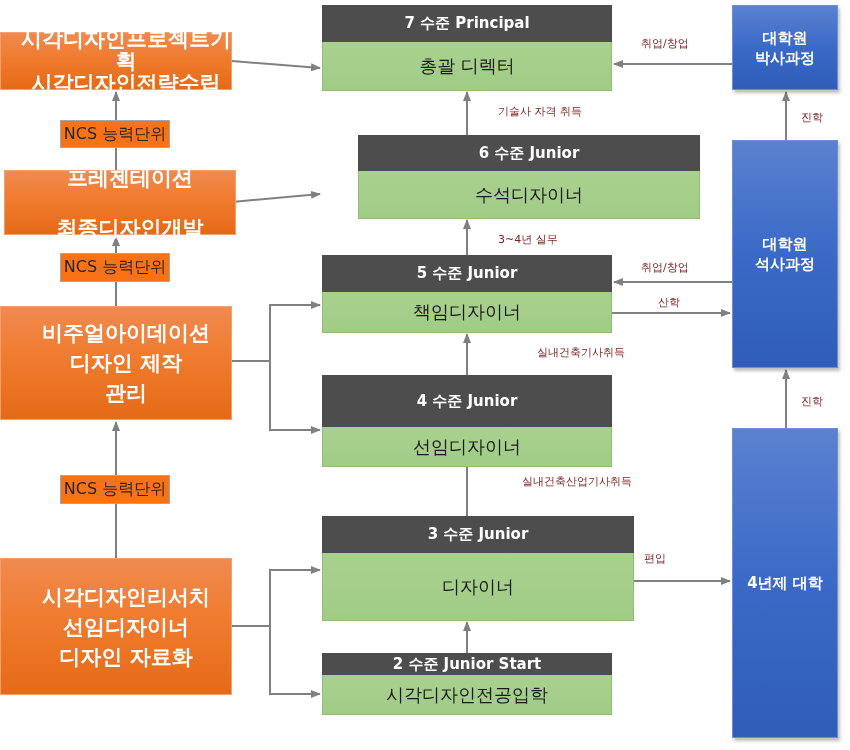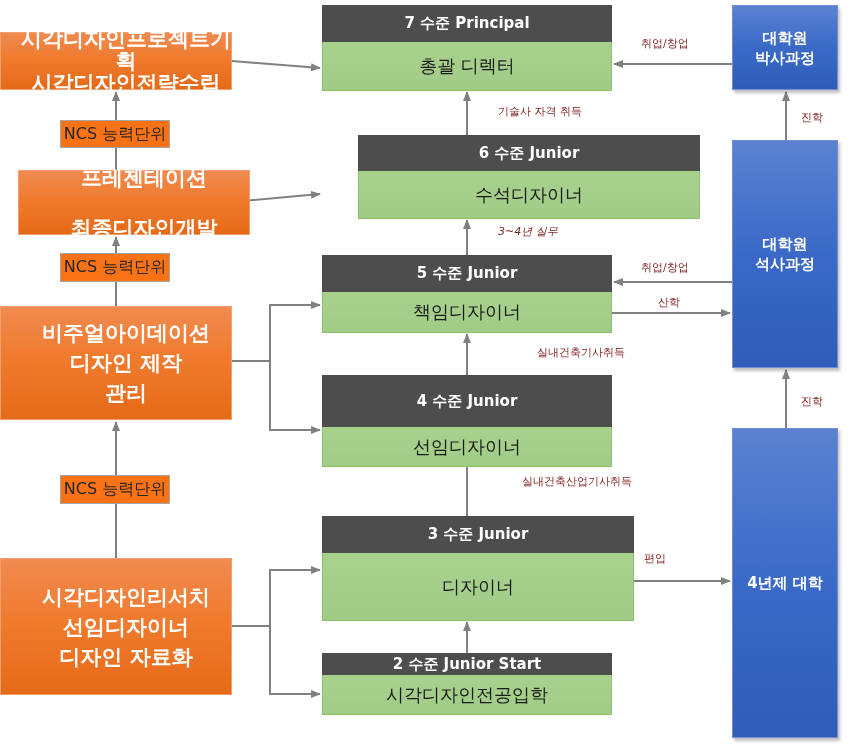--- a/index.html
+++ b/index.html
@@ -65,21 +65,21 @@
 
     <line x1="786" y1="140" x2="786" y2="92" marker-end="url(#ah)"></line>
     <line x1="786" y1="428" x2="786" y2="370" marker-end="url(#ah)"></line>
   </g>
 </svg>
 
 <div class="abs orange tight" style="left:0;top:32px;width:232px;height:58px;">
   <span>시각디자인프로젝트기획</span>
   <span>시각디자인전략수립</span>
 </div>
-<div class="abs orange tight" style="left:18px;top:170px;width:232px;height:65px;gap:28px;">
+<div class="abs orange tight" style="left:4px;top:170px;width:232px;height:65px;gap:28px;">
   <span>프레젠테이션</span>
   <span>최종디자인개발</span>
 </div>
 <div class="abs orange loose" style="left:0;top:306px;width:232px;height:114px;">
   <span>비주얼아이데이션</span>
   <span>디자인 제작</span>
   <span>관리</span>
 </div>
 <div class="abs orange loose" style="left:0;top:558px;width:232px;height:137px;">
   <span>시각디자인리서치</span>
@@ -110,21 +110,21 @@
 <div class="abs" style="left:322px;top:516px;width:312px;height:104px;">
   <div class="lvl-head" style="height:37px;">3 수준 Junior</div>
   <div class="lvl-body" style="height:67px;">디자이너</div>
 </div>
 <div class="abs" style="left:322px;top:653px;width:290px;height:75px;">
   <div class="lvl-head" style="height:22px;">2 수준 Junior Start</div>
   <div class="lvl-body" style="height:39px;">시각디자인전공입학</div>
 </div>
 
 <div class="abs elabel" style="left:498px;top:104px;">기술사 자격 취득</div>
-<div class="abs elabel" style="left:498px;top:224px;font-style:italic;">3~4년 실무</div>
+<div class="abs elabel" style="left:498px;top:232px;">3~4년 실무</div>
 <div class="abs elabel" style="left:537px;top:345px;">실내건축기사취득</div>
 <div class="abs elabel" style="left:522px;top:474px;">실내건축산업기사취득</div>
 
 <div class="abs blue" style="left:732px;top:5px;width:106px;height:85px;">
   <span>대학원</span>
   <span>박사과정</span>
 </div>
 <div class="abs blue" style="left:732px;top:140px;width:106px;height:228px;">
   <span>대학원</span>
   <span>석사과정</span>

